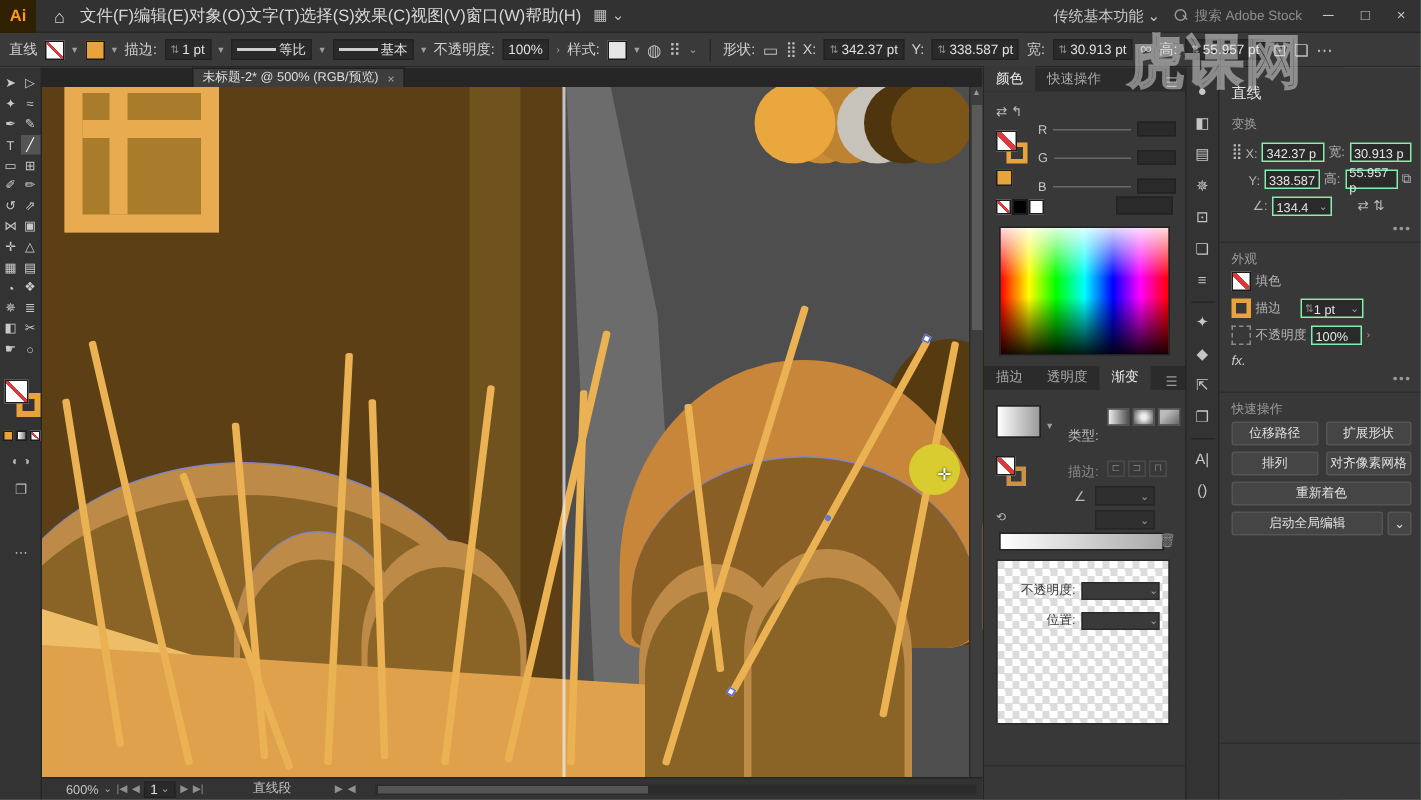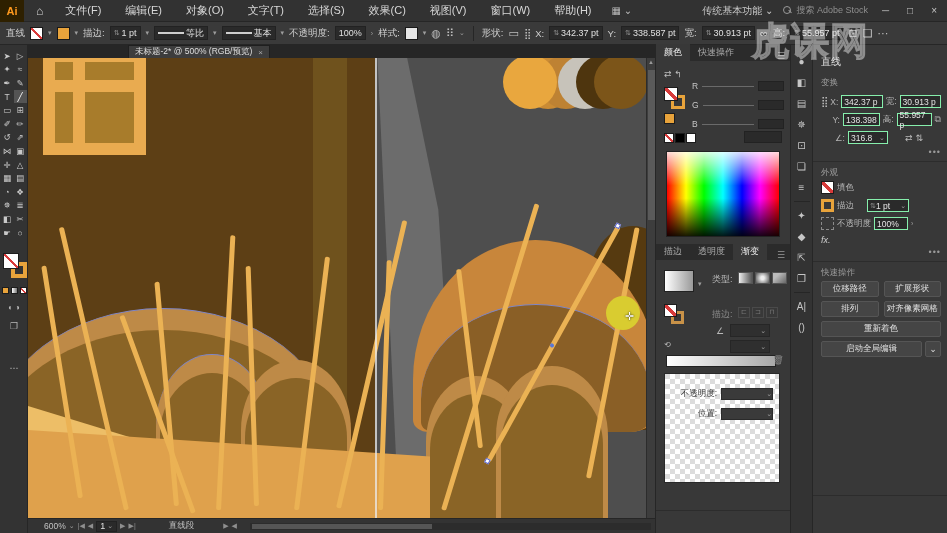--- a/index.html
+++ b/index.html
@@ -6,21 +6,21 @@
   html,body { width:947px; height:533px; overflow:hidden; background:#2b2b2b;
     font-family:"Liberation Sans","DejaVu Sans",sans-serif; }
   #app { position:relative; width:947px; height:533px; background:#86efac; color:#d6d6d6; }
 
   
   #menubar { position:absolute; left:0; top:0; width:947px; height:22px; background:#323232;
     border-bottom:1px solid #262626; display:flex; align-items:center; font-size:11px; }
   #ai-logo { width:24px; height:22px; background:#2e2000; color:#ff9a1e; font-weight:bold;
     display:flex; align-items:center; justify-content:center; font-size:11px; }
   #home-ic { margin:0 10px 0 12px; font-size:12px; color:#cfcfcf; }
-  .menu-item { margin:0 12px; color:#d8d8d8; white-space:nowrap;text-align:right; }
+  .menu-item { margin:0 0; color:#d8d8d8; white-space:nowrap;text-align:right; }
   #ws-switch { margin-left:8px; color:#bdbdbd; font-size:10px; }
   #menubar-right { margin-left:auto; display:flex; align-items:center; gap:10px; padding-right:6px; }
   #workspace { font-size:10px; color:#c9c9c9; white-space:nowrap; }
   #search-box { display:flex; align-items:center; gap:4px; font-size:9px; color:#8f8f8f; }
   .mag { position:relative; width:9px; height:9px; }
   .mag::before { content:""; position:absolute; left:0; top:0; width:6px; height:6px;
     border:1.2px solid #9a9a9a; border-radius:50%; }
   .mag::after { content:""; position:absolute; left:5px; top:5px; width:4px; height:1.2px;
     background:#9a9a9a; transform:rotate(45deg); }
   .winbtn { color:#c5c5c5; font-size:10px; padding:0 4px; }
@@ -451,21 +451,21 @@
 
         <div class="tabrow">
           <span class="ptab">描边</span>
           <span class="ptab">透明度</span>
           <span class="ptab on">渐变</span>
           <span class="pmenu">☰</span>
         </div>
         <div id="gradbody">
           <div id="grad-sw"></div>
           <span id="grad-sw-dd" class="dd">▾</span>
-          <span class="gr-lbl" style="left:56px;top:13px">类型:</span>
+          <span class="gr-lbl" style="left:56px;top:24px">类型:</span>
           <span class="gr-lbl" style="left:82px;top:12px">
             <span class="typebtn t-lin"></span><span class="typebtn t-rad"></span><span class="typebtn t-ff"></span>
           </span>
           <div id="gfs">
               <div class="f"></div>
               <div class="s"></div>
             </div>
           <span class="gr-lbl" style="left:56px;top:48px;color:#8a8a8a">描边:</span>
           <span class="gr-lbl" style="left:82px;top:46px">
             <span class="gbtn">⊏</span><span class="gbtn">⊐</span><span class="gbtn">⊓</span>
@@ -527,30 +527,30 @@
           <div class="prow" style="top:50px">
             <span class="refgrid">⣿</span>
             <span class="plbl">X:</span>
             <span class="pv" style="width:44px">342.37 p</span>
             <span class="plbl">宽:</span>
             <span class="pv" style="width:44px">30.913 p</span>
           </div>
           <div class="prow" style="top:68px">
             <span style="width:11px"></span>
             <span class="plbl">Y:</span>
-            <span class="pv" style="width:44px">138.398</span>
+            <span class="pv" style="width:44px">338.587</span>
             <span class="plbl">高:</span>
             <span class="pv" style="width:44px">55.957 p</span>
             <span style="color:#aaa">⧉</span>
           </div>
           <div class="prow" style="top:86px">
             <span style="width:11px"></span>
             <span class="plbl">∠:</span>
             <span class="pv" style="width:40px">
-                <span>316.8</span>
+                <span>134.4</span>
                 <span class="dd" style="margin-left:auto">⌄</span>
               </span>
             <span style="margin-left:14px;color:#bbb">⇄</span>
             <span style="color:#bbb">⇅</span>
           </div>
           <div class="prow" style="top:102px;justify-content:flex-end">
               <span class="dots">•••</span>
             </div>
           <div class="pdiv" style="top:116px"></div>
 

